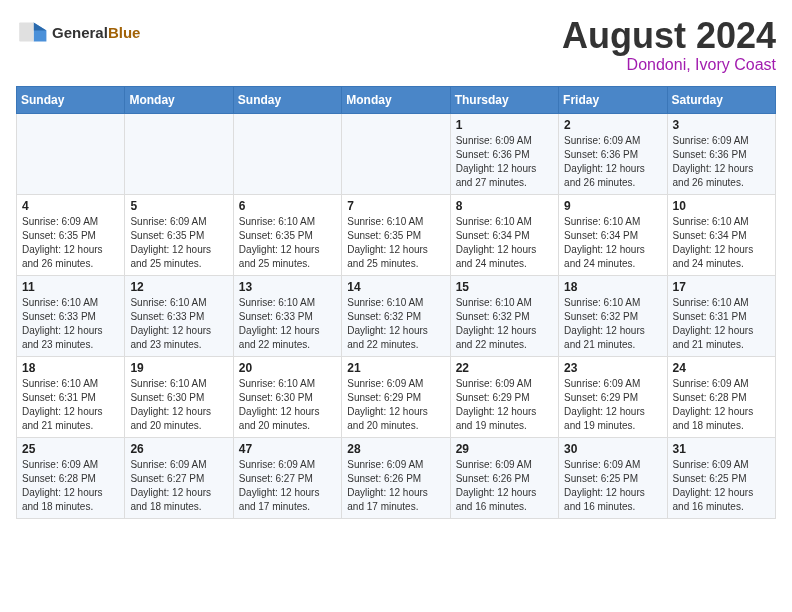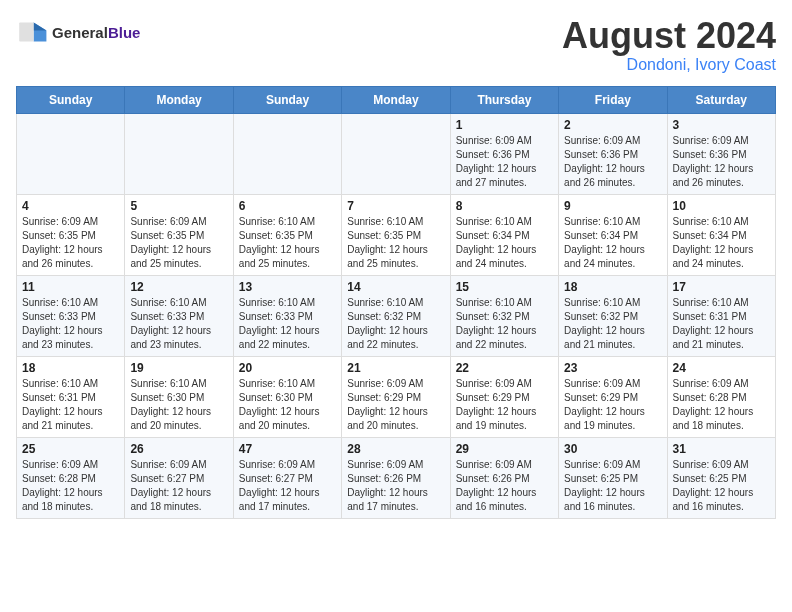--- a/index.html
+++ b/index.html
@@ -29,33 +29,33 @@
       text-align: right;
     }
     .title-block h1 {
       font-size: 36px;
       font-weight: bold;
       color: #333;
       line-height: 1.1;
     }
     .title-block h2 {
       font-size: 16px;
-      color: #3b82f6;
+      color: #a21caf;
       font-weight: normal;
     }
     .calendar {
       width: 100%;
       border-collapse: collapse;
       font-size: 11px;
     }
     .calendar thead tr th {
       background: #4a86c8;
       color: #fff;
       padding: 6px 4px;
-      text-align: center;
+      text-align: left;
       font-size: 12px;
       font-weight: bold;
       border: 1px solid #3a76b8;
     }
     .calendar tbody tr td {
       vertical-align: top;
       padding: 4px 5px;
       border: 1px solid #ddd;
       width: 107px;
       min-height: 80px;
@@ -87,21 +87,21 @@
 <body>
 
 <div class="header">
   <div class="logo">
     <svg class="logo-icon" viewBox="0 0 40 40">
       <polygon points="22,8 38,18 38,32 22,32" fill="#4a90d9"></polygon>
       <polygon points="22,8 38,18 22,18" fill="#2a6aad"></polygon>
       <rect x="4" y="8" width="18" height="24" fill="#e0e0e0" rx="1"></rect>
     </svg>
     <div>
-      <div style="font-size:15px;font-weight:bold;color:#333;">General<span style="color:#4c1d95;">Blue</span></div>
+      <div style="font-size:15px;font-weight:bold;color:#333;">General<span style="color:#a16207;">Blue</span></div>
     </div>
   </div>
   <div class="title-block">
     <h1>August 2024</h1>
     <h2>Dondoni, Ivory Coast</h2>
   </div>
 </div>
 
 <table class="calendar">
   <thead>

